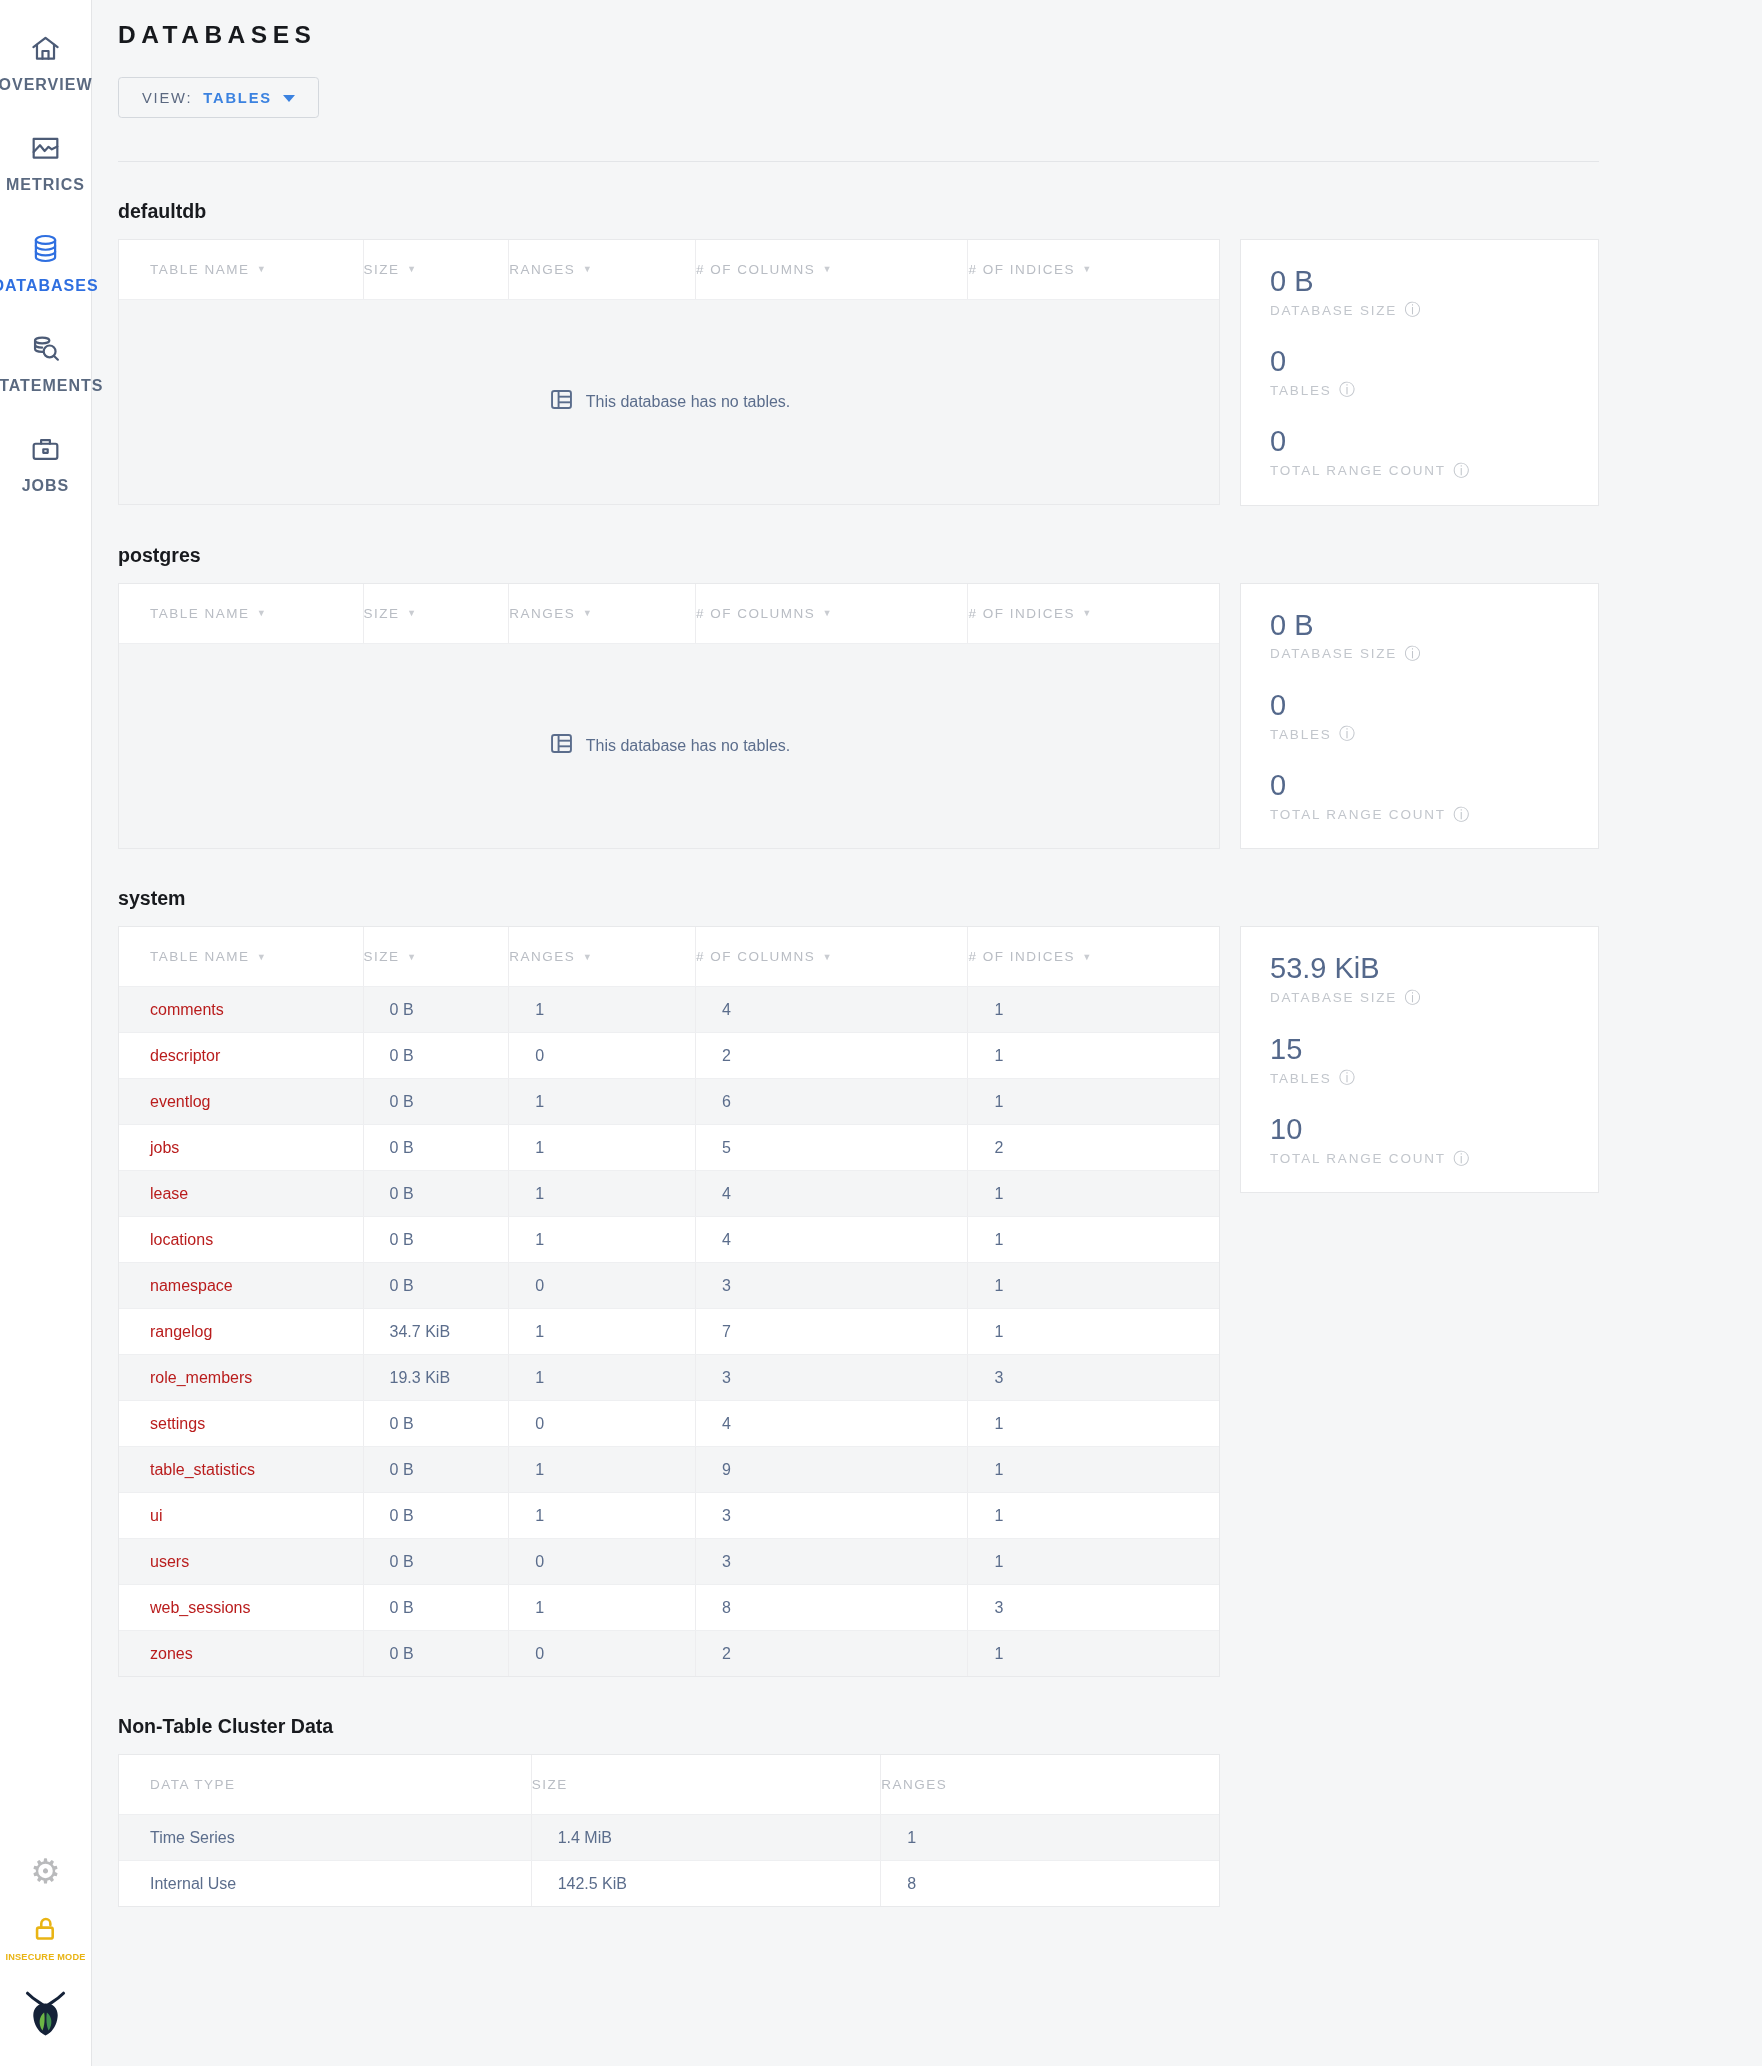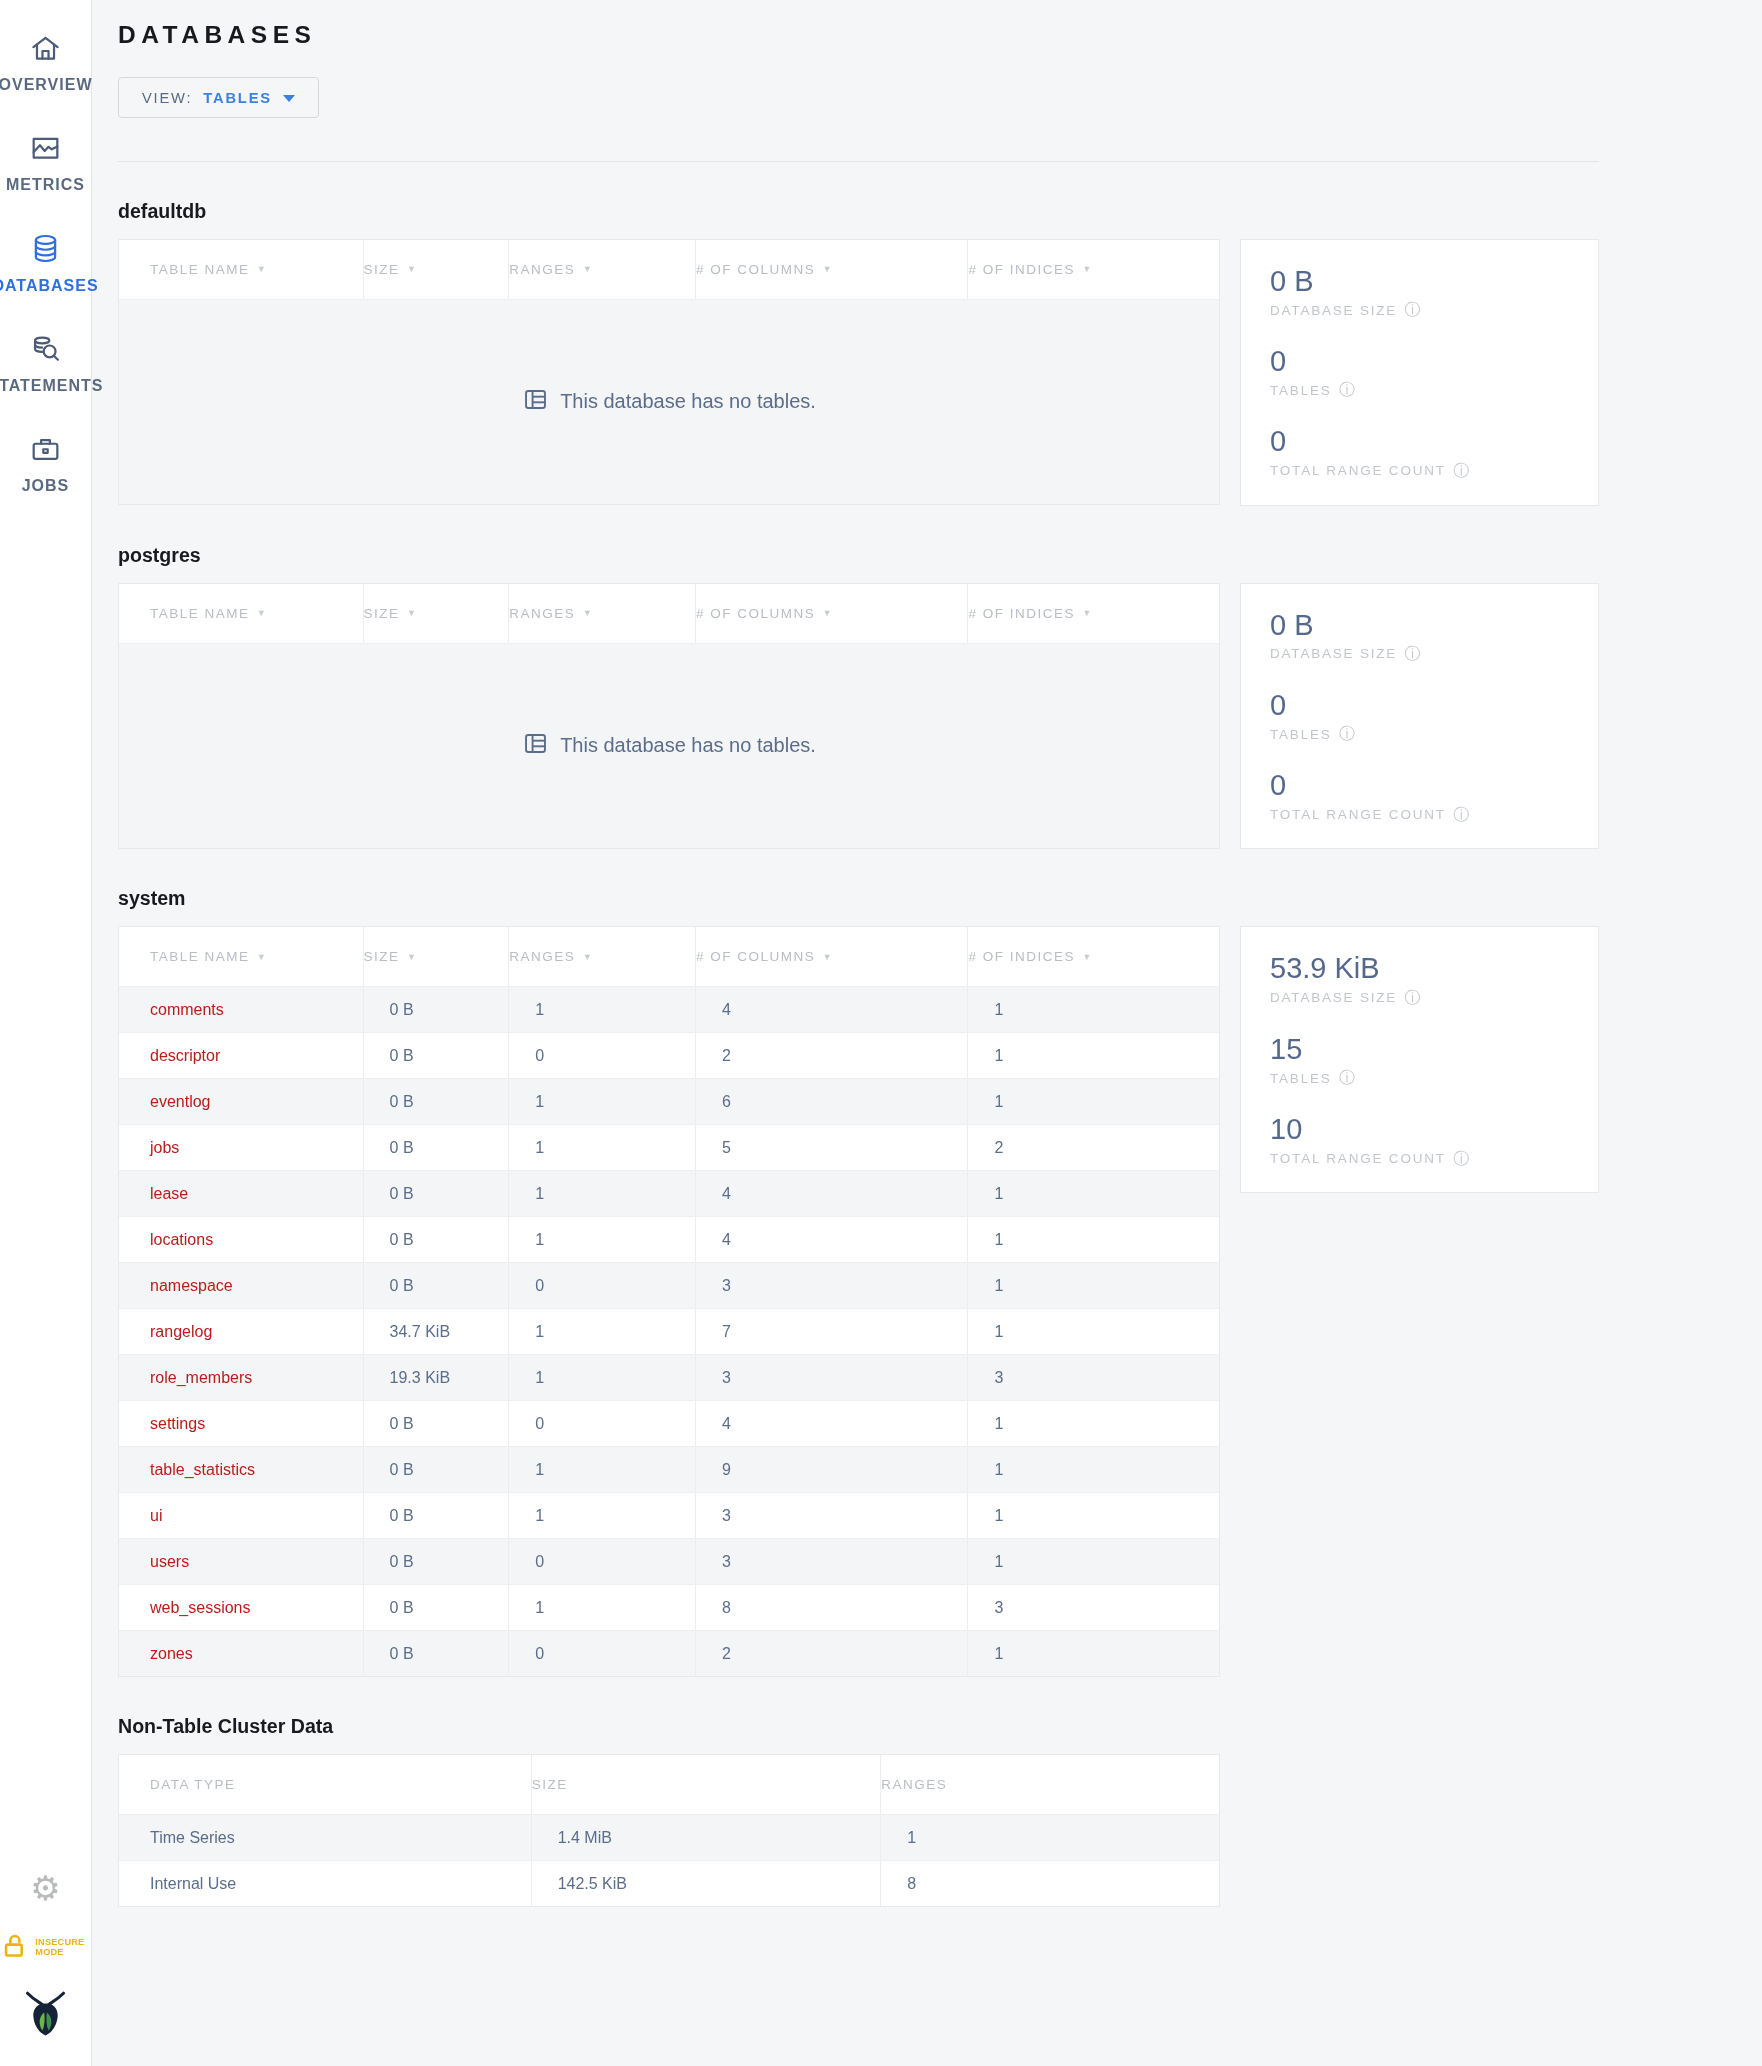--- a/index.html
+++ b/index.html
@@ -11,21 +11,21 @@
   .sidebar{position:absolute;left:0;top:0;width:92px;height:2066px;background:#ffffff;
     border-right:0.6px solid #e4e5e7;display:flex;flex-direction:column;align-items:center;box-sizing:border-box;}
   .side-nav{display:flex;flex-direction:column;align-items:center;padding-top:32px;}
   .side-item{display:flex;flex-direction:column;align-items:center;gap:9.2px;margin-bottom:38px;cursor:pointer;}
   .side-item .lbl{font-size:16px;font-weight:bold;letter-spacing:1px;color:#5a6980;}
   .side-item svg{width:33px;height:33px;stroke:#4c5b76;fill:none;stroke-width:1.6;stroke-linecap:round;stroke-linejoin:round;}
   .side-item.active .lbl{color:#2f6fe0;}
   .side-item.active svg{stroke:#2f6fe0;}
   .side-bottom{margin-top:auto;display:flex;flex-direction:column;align-items:center;gap:27px;padding-bottom:26px;}
   .gear{font-size:34px;color:#b9babc;line-height:1;cursor:pointer;}
-  .insecure{display:flex;flex-direction:row;align-items:center;gap:7.3px;cursor:pointer;}
+  .insecure{display:flex;flex-direction:column;align-items:center;gap:7.3px;cursor:pointer;}
   .insecure svg{width:28px;height:28px;stroke:#e9b414;fill:none;stroke-width:2.2;stroke-linecap:round;}
   .insecure .lbl{font-size:9.2px;font-weight:bold;color:#e9b414;letter-spacing:0.2px;}
   .logo svg{width:45px;height:49px;}
   
   .main{position:absolute;left:118px;top:0;width:1481px;padding-bottom:86px;}
   h1.page-title{margin:21px 0 0;font-size:24.5px;font-weight:600;letter-spacing:5.5px;color:#17191d;}
   .view-btn{margin-top:28px;display:inline-flex;align-items:center;gap:11px;height:41px;padding:0 23px;
     border:0.6px solid #d4d8dd;border-radius:3.7px;cursor:pointer;box-sizing:border-box;}
   .view-btn .vl{font-size:14.7px;letter-spacing:1.8px;color:#5b6880;}
   .view-btn .vv{font-size:14.7px;letter-spacing:1.8px;color:#3b82e0;font-weight:bold;}
@@ -41,21 +41,21 @@
       font-size:13.5px;letter-spacing:1.5px;color:#b9bdc4;cursor:pointer;white-space:nowrap;}
   .th:first-child{border-left:none;padding-left:31px;}
   .arrow{color:#c9ccd1;font-size:9.2px;margin-left:7.3px;}
   .row{display:flex;height:45px;border-top:0.6px solid #eeeff1;background:#ffffff;}
   .row.odd{background:#f4f5f6;}
   .cell{display:flex;align-items:center;box-sizing:border-box;border-left:0.6px solid #ededef;
         padding-left:26px;font-size:16px;color:#5b6d8c;}
   .cell:first-child{border-left:none;padding-left:31px;}
   .cell a{color:#b91c1c;text-decoration:none;cursor:pointer;}
   .empty{height:204px;border-top:0.6px solid #eeeff1;background:#f4f5f6;
-         display:flex;align-items:center;justify-content:center;gap:11px;color:#5b6d8c;font-size:20px;}
+         display:flex;align-items:center;justify-content:center;gap:11px;color:#5b6d8c;font-size:16px;}
   .empty svg{width:27px;height:27px;stroke:#5b6d8c;fill:none;stroke-width:1.7;stroke-linejoin:round;}
   
   .c1{width:244px;} .c2{width:146px;} .c3{width:187px;} .c4{width:273px;} .c5{width:252px;}
   
   .n1{width:412px;} .n2{width:350px;} .n3{width:339px;}
   
   .stats{width:366px;background:#ffffff;border:0.6px solid #e7e8ea;box-sizing:border-box;
          padding:26px 18.4px 17px 29px;}
   .stat{margin-bottom:28px;}
   .stat:last-child{margin-bottom:8.6px;}

